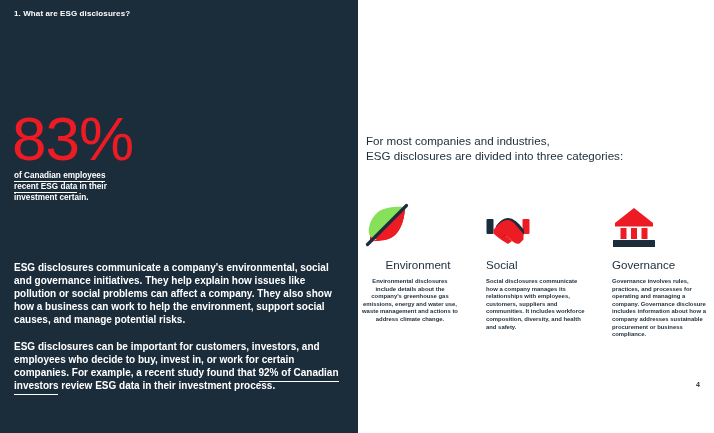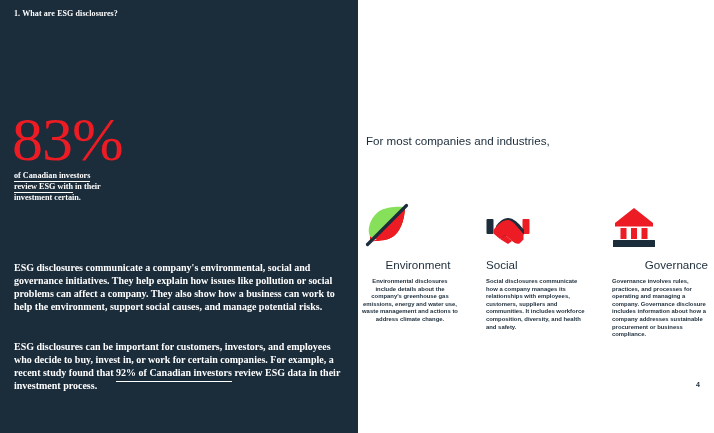--- a/index.html
+++ b/index.html
@@ -23,21 +23,20 @@
   }
 
   
   .left-panel {
     position: absolute;
     left: 0;
     top: 0;
     width: 358px;
     height: 433px;
     background: #1b2c3a;
-    font-family: Liberation Serif, serif;
   }
 
   .slide-title {
     position: absolute;
     left: 14px;
     top: 9px;
     font-size: 8px;
     font-weight: bold;
     color: #ffffff;
     letter-spacing: 0.1px;
@@ -131,21 +130,21 @@
   .cat-gov .cat-icon { padding-left: 24px; }
 
   .cat-title {
     margin-top: 10px;
     font-size: 11.6px;
     line-height: 13px;
     color: #1b2c3a;
     font-weight: normal;
   }
   .cat-soc .cat-title { padding-left: 12px; }
-  .cat-gov .cat-title { padding-left: 24px; text-align: right; }
+  .cat-gov .cat-title { padding-left: 24px; }
 
   .cat-body {
     margin-top: 7px;
     font-size: 5.9px;
     line-height: 7.6px;
     font-weight: bold;
     color: #1b2c3a;
     width: 96px;
   }
   .cat-soc .cat-body { padding-left: 12px; width: 100px; }
@@ -165,34 +164,35 @@
 
 <div class="slide">
 
   <div class="left-panel">
 
     <div class="slide-title">1. What are ESG disclosures?</div>
 
     <div class="stat-number">83%</div>
 
     <div class="stat-caption">
-      <span class="u">of Canadian investors</span><br>
-      <span class="u">review ESG with</span><span> in their</span><br>
+      <span class="u">of Canadian employees</span><br>
+      <span class="u">recent ESG data</span><span> in their</span><br>
       <span>investment certain.</span>
     </div>
 
     <div class="body-copy p1">ESG disclosures communicate a company's environmental, social and governance initiatives. They help explain how issues like pollution or social problems can affect a company. They also show how a business can work to help the environment, support social causes, and manage potential risks.</div>
 
     <div class="body-copy p2"><span>ESG disclosures can be important for customers, investors, and employees who decide to buy, invest in, or work for certain companies. For example, a recent study found that </span><span class="u">92% of Canadian investors</span><span> review ESG data in their investment process.</span></div>
   </div>
 
   <div class="right-panel">
 
     <div class="right-heading">
       <span>For most companies and industries,</span><br>
+      <span>ESG disclosures are divided into three categories:</span>
     </div>
 
     <div class="categories">
 
       <div class="category cat-env">
         <div class="cat-icon">
           <svg width="46" height="46" viewBox="0 0 46 46">
             <path d="M41 5 C41 5 41 24 31 33 C22 41 9 38 6 34 C3 30 5 17 14 10 C23 3 41 5 41 5 Z" fill="#86e05a"></path>
             <path d="M41 5 L6 40 L6 34 C9 38 22 41 31 33 C41 24 41 5 41 5 Z" fill="#ed1b24"></path>
             <path d="M41 5 C41 5 33 22 22 31 C15 37 9 39 6 40 C9 38 22 41 31 33 C41 24 41 5 41 5 Z" fill="#ed1b24"></path>

